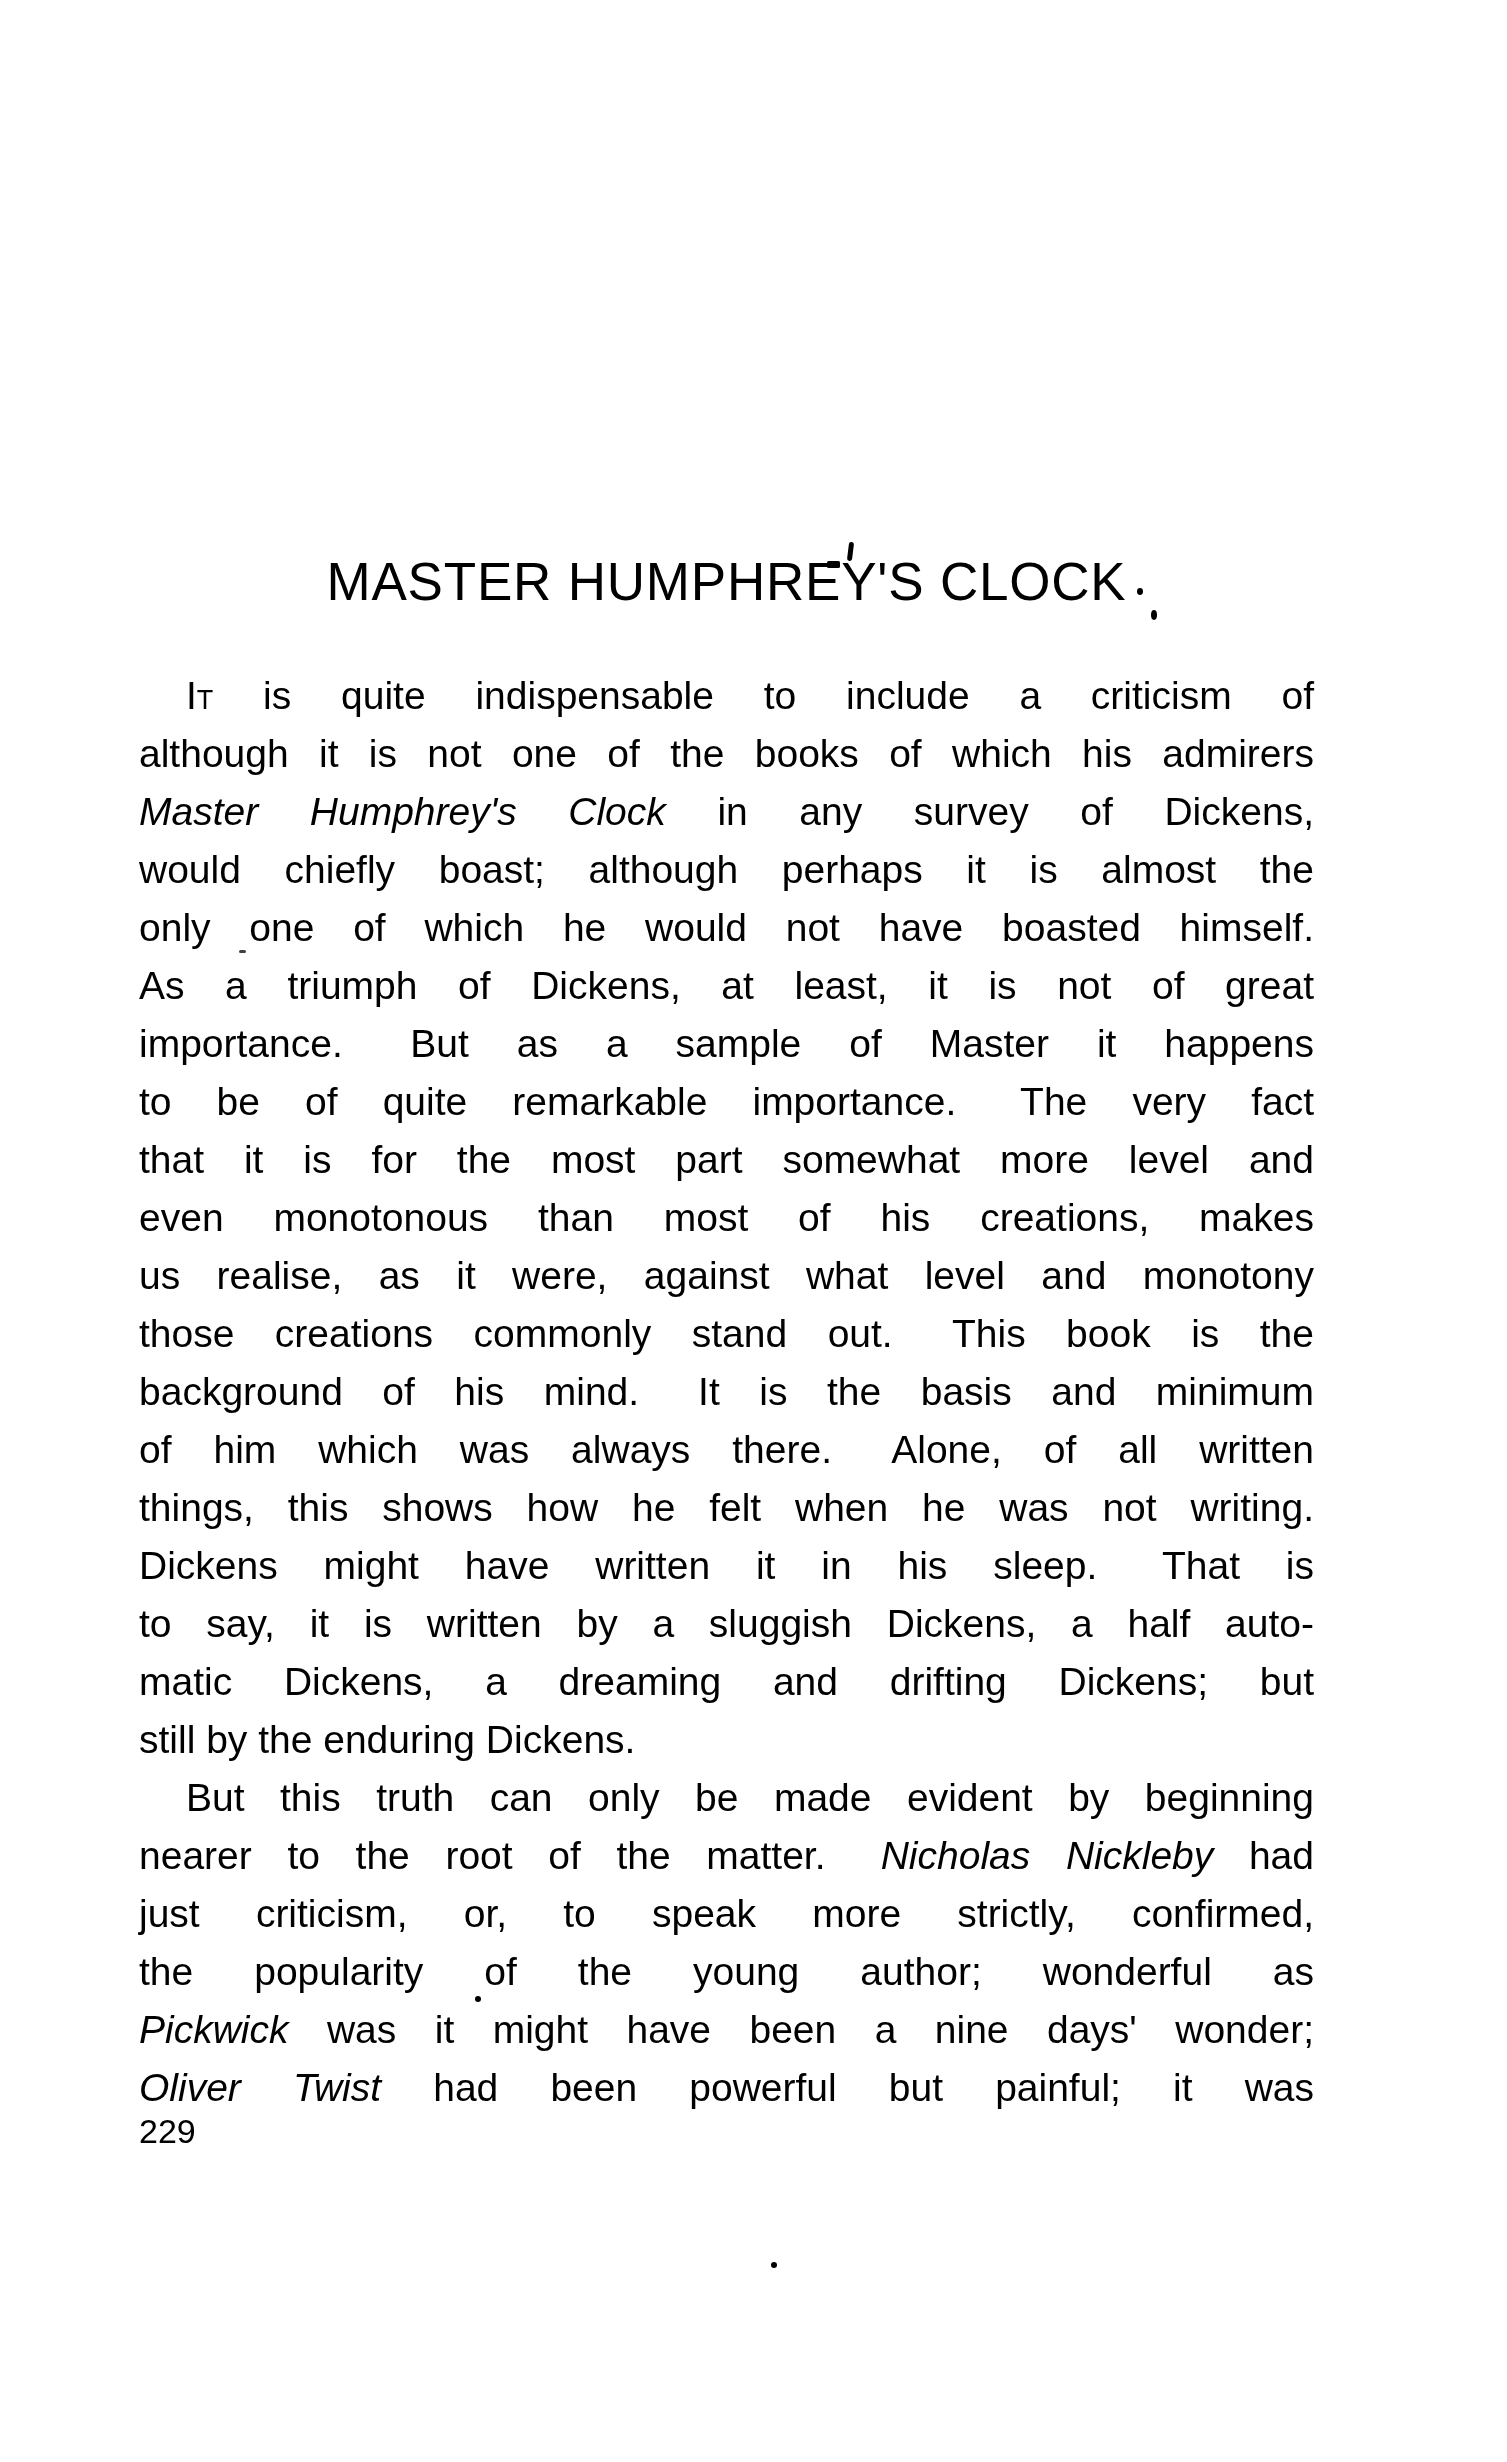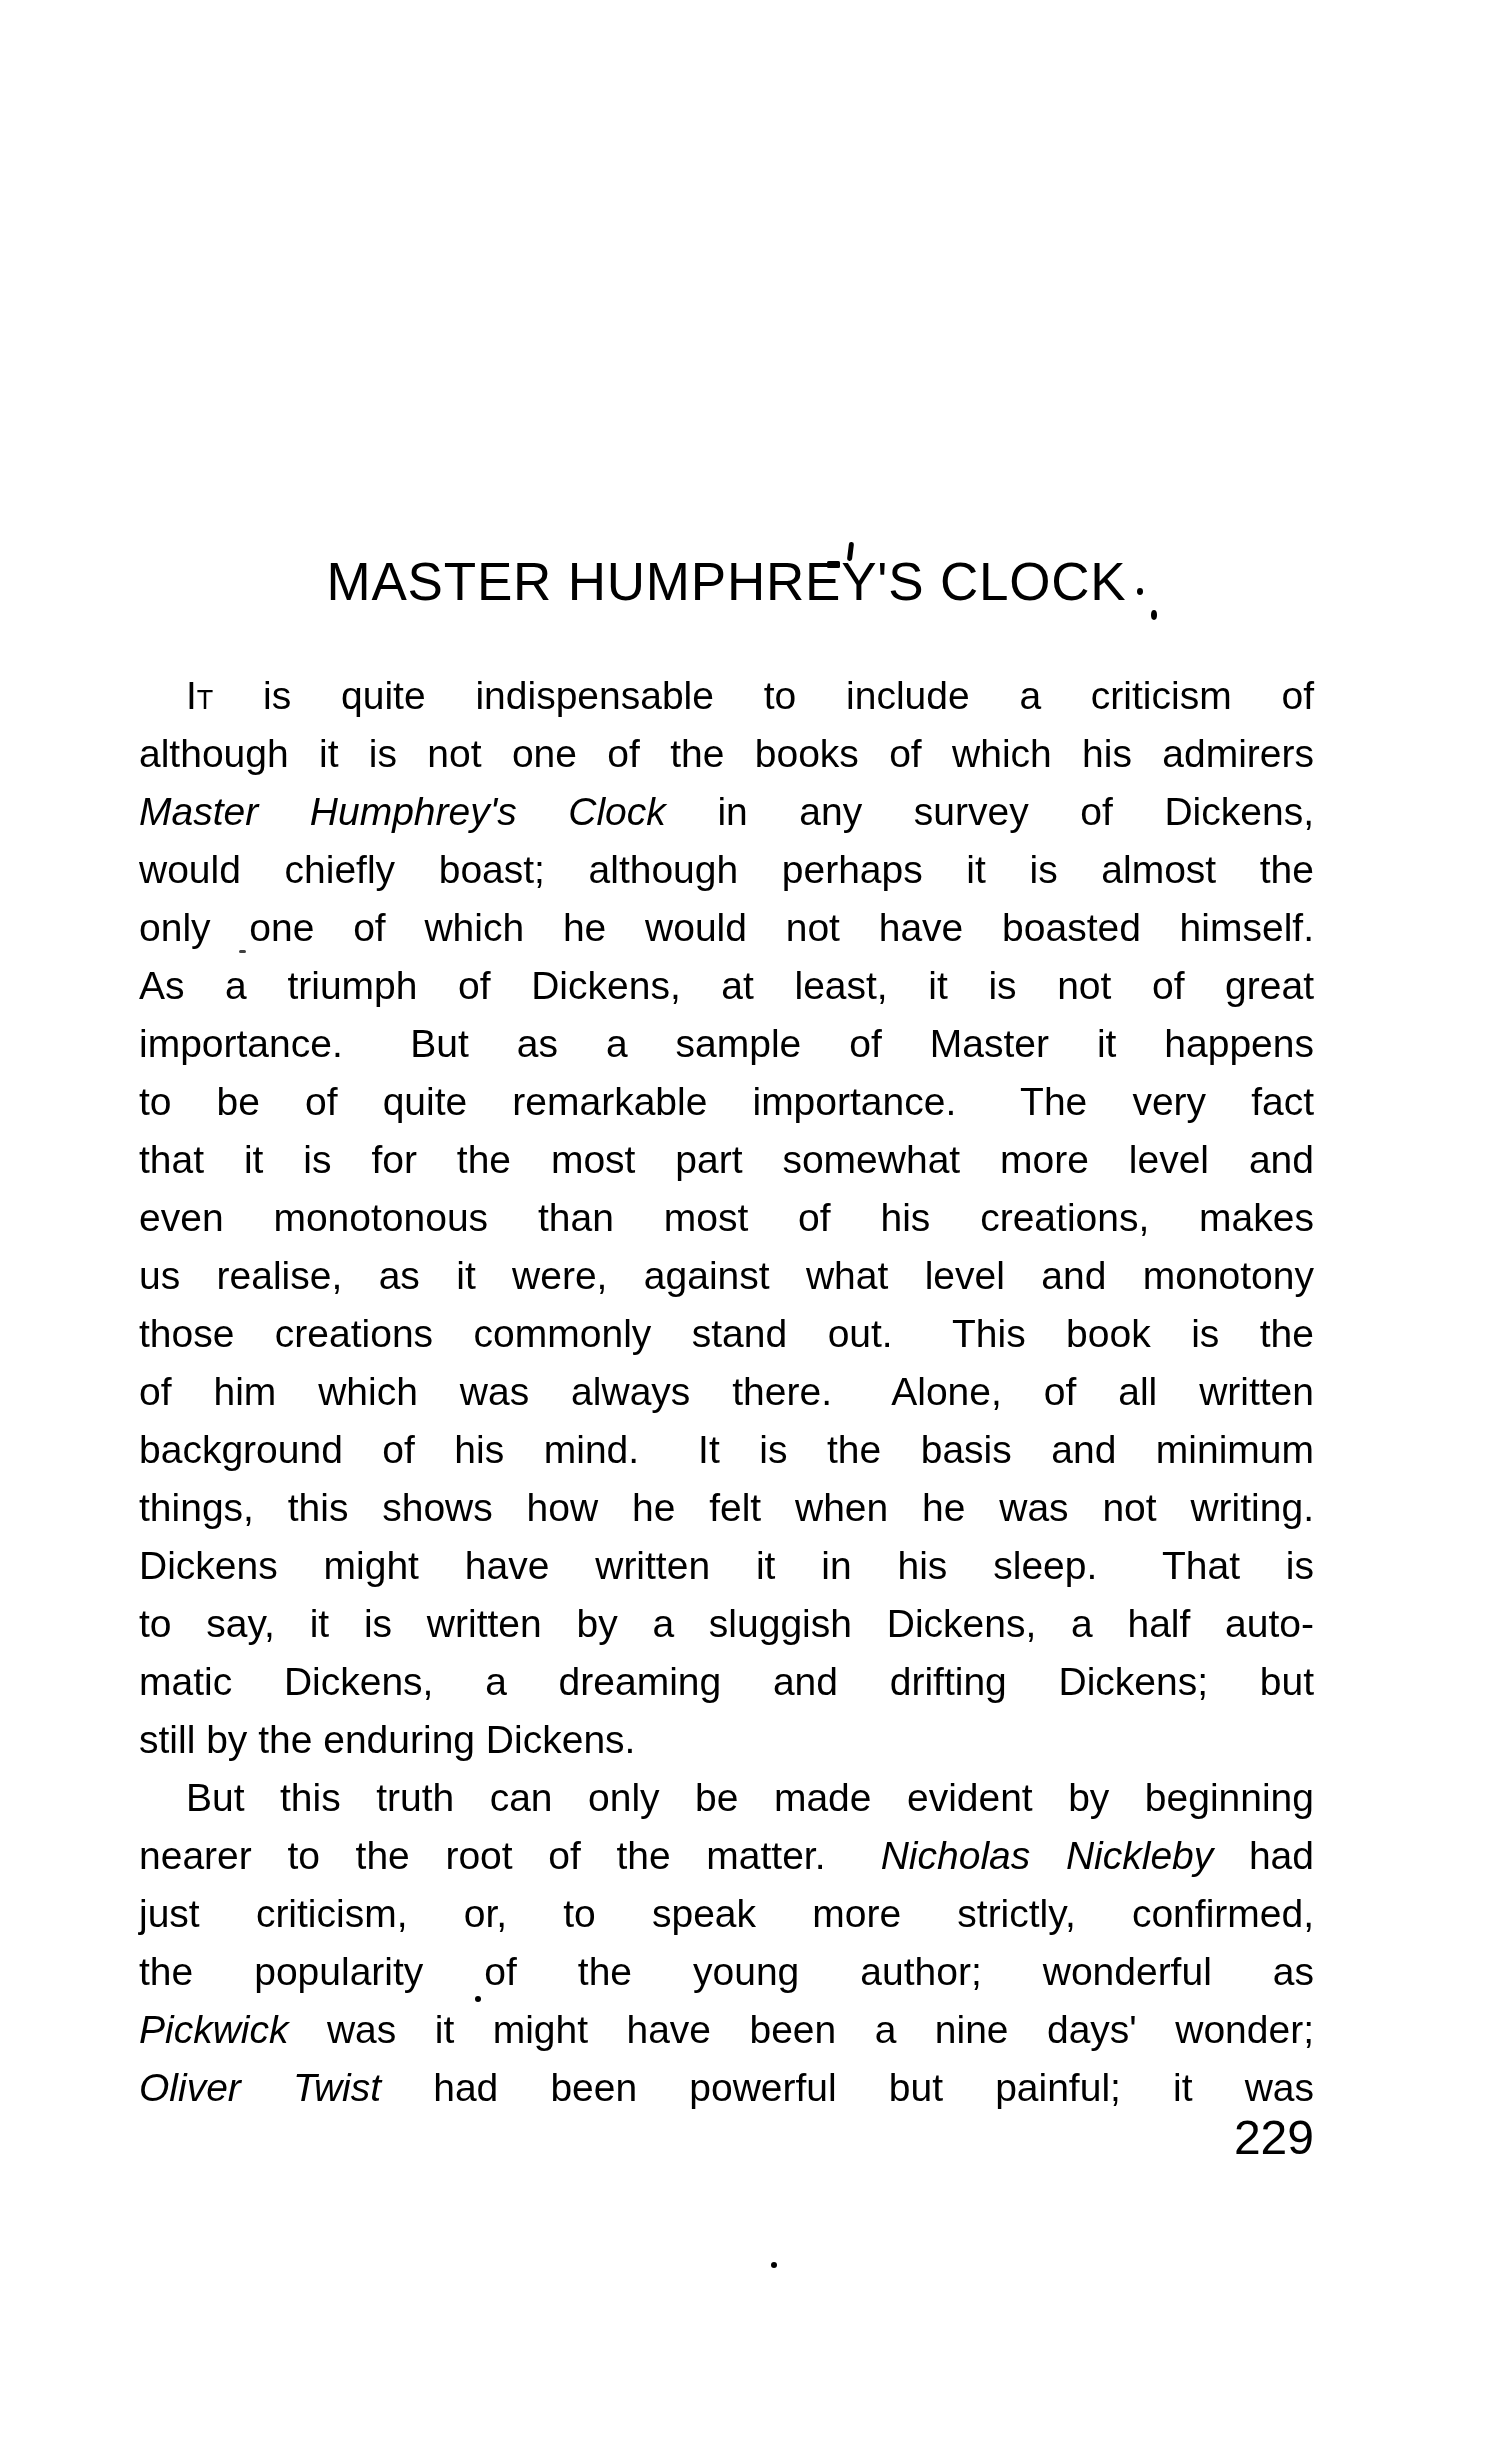--- a/index.html
+++ b/index.html
@@ -47,22 +47,22 @@
   .line.indent {
     text-indent: 47px;
   }
   .it { font-style: italic; }
   .sc { font-variant: small-caps; }
   .pagenum {
     position: absolute;
     top: 2114px;
     left: 139px;
     width: 1175px;
-    text-align: right;
-    font-size: 48px;
+    text-align: left;
+    font-size: 34px;
     line-height: 1;
   }
   
   .speck {
     position: absolute;
     background: #000;
     border-radius: 50%;
   }
   .s-dash   { left: 827px; top: 561px;  width: 12.7px; height: 7.1px;  border-radius: 1.6px; }
   .s-squig  { left: 848px; top: 542px;  width: 4.7px;  height: 19px; border-radius: 2.4px; transform: rotate(7deg); }
@@ -85,22 +85,22 @@
       <div class="line"><span class="it">Master Humphrey's Clock</span><span> in any survey of Dickens,</span></div>
       <div class="line"><span>would chiefly boast; although perhaps it is almost the</span></div>
       <div class="line"><span>only one of which he would not have boasted himself.</span></div>
       <div class="line"><span>As a triumph of Dickens, at least, it is not of great</span></div>
       <div class="line"><span>importance.  But as a sample of Master it happens</span></div>
       <div class="line"><span>to be of quite remarkable importance.  The very fact</span></div>
       <div class="line"><span>that it is for the most part somewhat more level and</span></div>
       <div class="line"><span>even monotonous than most of his creations, makes</span></div>
       <div class="line"><span>us realise, as it were, against what level and monotony</span></div>
       <div class="line"><span>those creations commonly stand out.  This book is the</span></div>
+      <div class="line"><span>background of his mind.  It is the basis and minimum</span></div>
       <div class="line"><span>of him which was always there.  Alone, of all written</span></div>
-      <div class="line"><span>background of his mind.  It is the basis and minimum</span></div>
       <div class="line"><span>things, this shows how he felt when he was not writing.</span></div>
       <div class="line"><span>Dickens might have written it in his sleep.  That is</span></div>
       <div class="line"><span>to say, it is written by a sluggish Dickens, a half auto-</span></div>
       <div class="line"><span>matic Dickens, a dreaming and drifting Dickens; but</span></div>
       <div class="line para-end"><span>still by the enduring Dickens.</span></div>
       <div class="line indent"><span>But this truth can only be made evident by beginning</span></div>
       <div class="line"><span>nearer to the root of the matter.  </span><span class="it">Nicholas Nickleby</span><span> had</span></div>
       <div class="line"><span>just criticism, or, to speak more strictly, confirmed,</span></div>
       <div class="line"><span>the popularity of the young author; wonderful as</span></div>
       <div class="line"><span class="it">Pickwick</span><span> was it might have been a nine days' wonder;</span></div>

